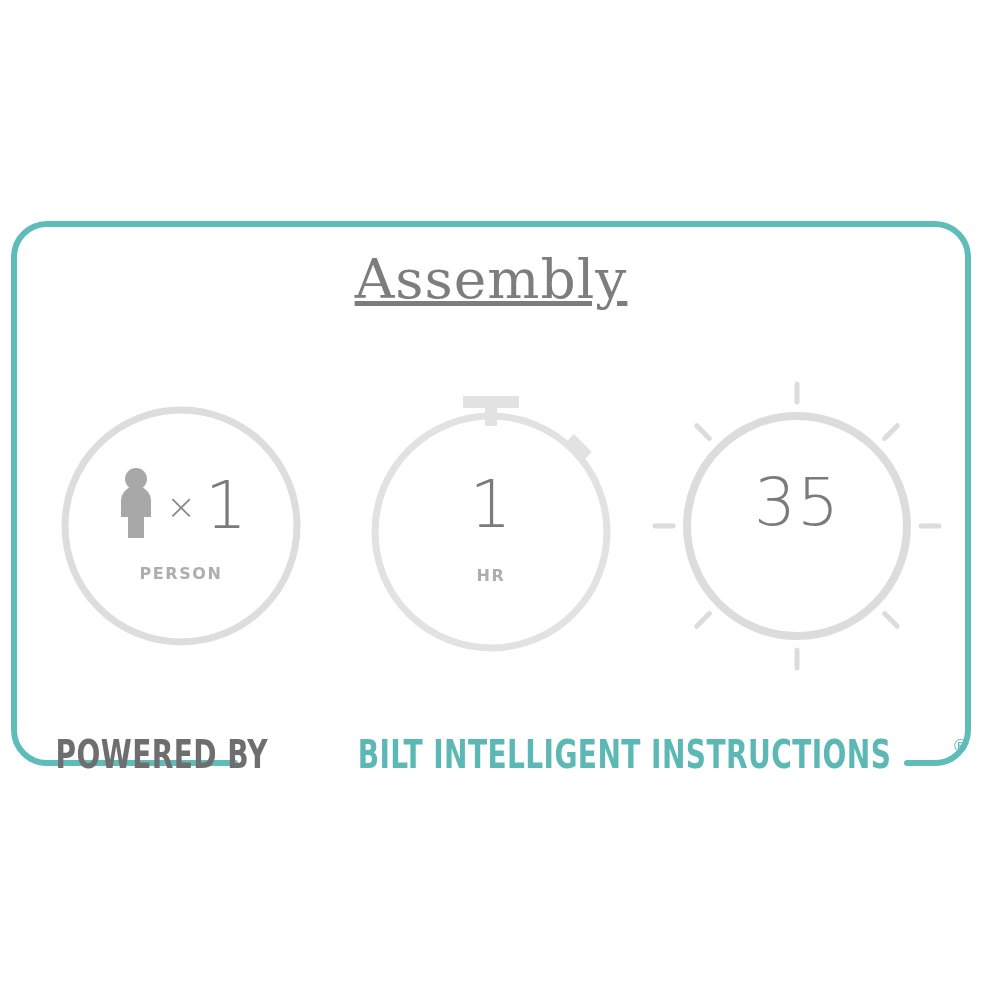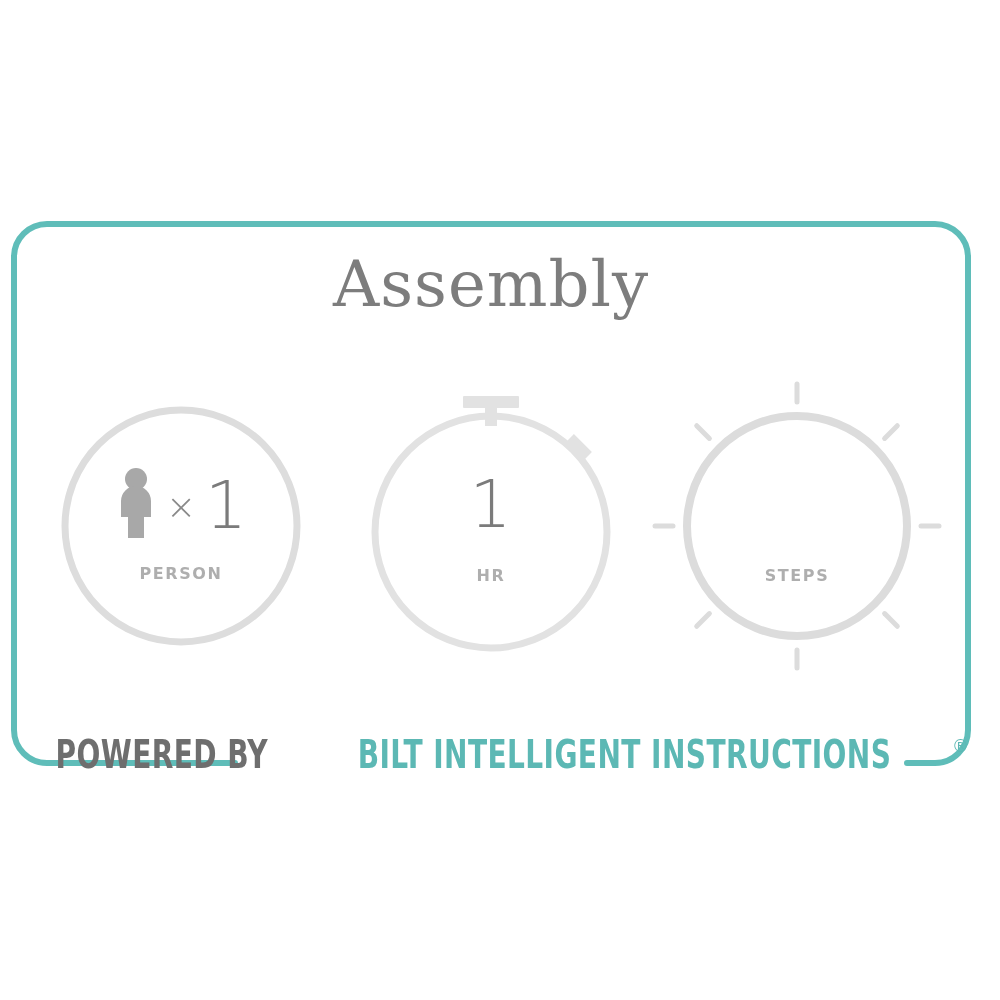--- a/index.html
+++ b/index.html
@@ -45,26 +45,27 @@
   }
 
   
   #title {
     position: absolute;
     left: 0;
     top: 31px;
     width: 968px;
     text-align: center;
     font-family: "DejaVu Serif", "Liberation Serif", serif;
-    font-size: 64px;
+    font-size: 55px;
     font-weight: 400;
     color: #7d7d7d;
     letter-spacing: 1px;
     line-height: 1;
     white-space: nowrap;
+    text-decoration: underline;
   }
 
   
   #stats {
     position: absolute;
     left: 0;
     top: 173px;
     width: 968px;
     height: 300px;
   }
@@ -261,22 +262,22 @@
             <line x1="213.6" y1="44.4" x2="226.3" y2="31.7"></line>
             <line x1="250" y1="132" x2="268" y2="132"></line>
             <line x1="213.6" y1="219.6" x2="226.3" y2="232.3"></line>
             <line x1="126" y1="256" x2="126" y2="274"></line>
             <line x1="38.4" y1="219.6" x2="25.7" y2="232.3"></line>
             <line x1="2" y1="132" x2="-16" y2="132"></line>
             <line x1="38.4" y1="44.4" x2="25.7" y2="31.7"></line>
           </g>
         </svg>
 
-        <div class="stat-body" id="steps-label-wrap">
-          <span class="stat-label">STEPS</span>
+        <div class="stat-body" id="steps-value-wrap">
+          <span class="stat-value">35</span>
         </div>
       </div>
 
     </div>
 
     <div id="footer">
       <span class="footer-seg" id="footer-powered">POWERED BY</span><span class="footer-seg" id="footer-brand">BILT INTELLIGENT INSTRUCTIONS</span><span id="footer-reg">®</span>
     </div>
 
   </div>

